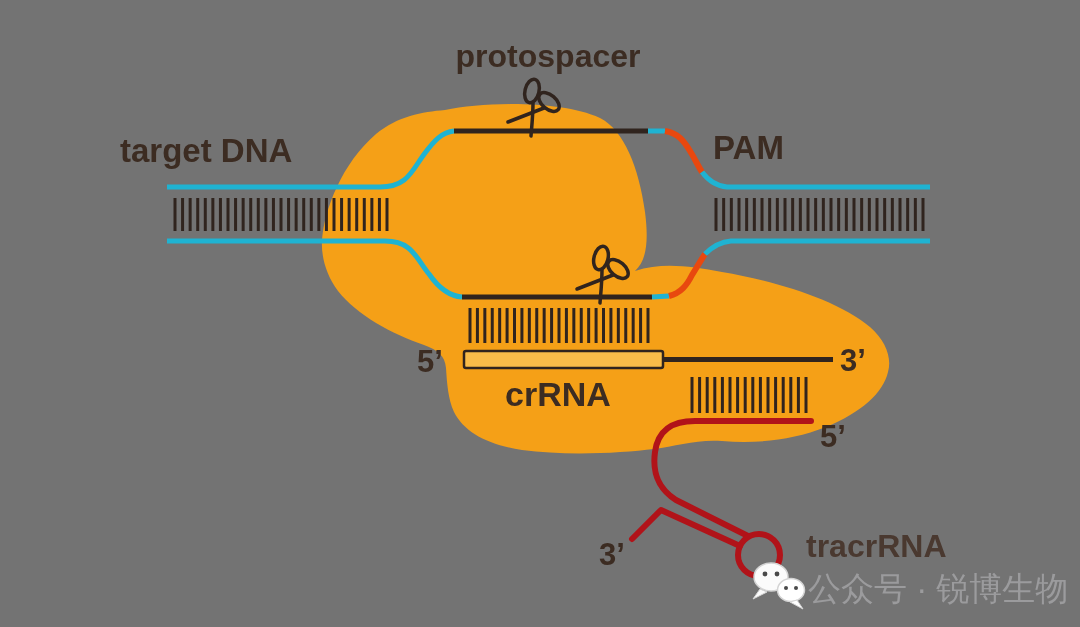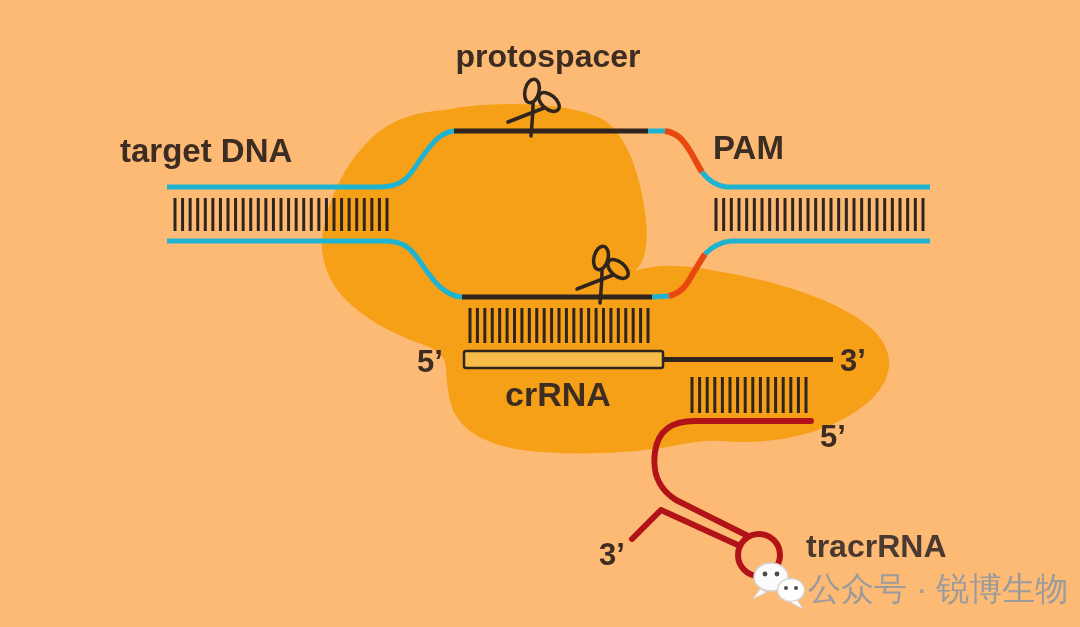--- a/index.html
+++ b/index.html
@@ -1,16 +1,16 @@
 <!DOCTYPE html>
 <html><head>
 <meta charset="utf-8">
 <style>
   html,body{margin:0;padding:0;background:#ffffff;}
-  .stage{position:relative;width:1080px;height:627px;background:#fdba74;overflow:hidden;}
+  .stage{position:relative;width:1080px;height:627px;background:#737373;overflow:hidden;}
   svg text{font-family:"Liberation Sans", sans-serif;}
   .lbl{font-weight:bold;}
 </style>
 </head>
 <body>
 
 <div class="stage">
 <svg width="1080" height="627" viewBox="0 0 1080 627" xmlns="http://www.w3.org/2000/svg">
 
   <defs>

